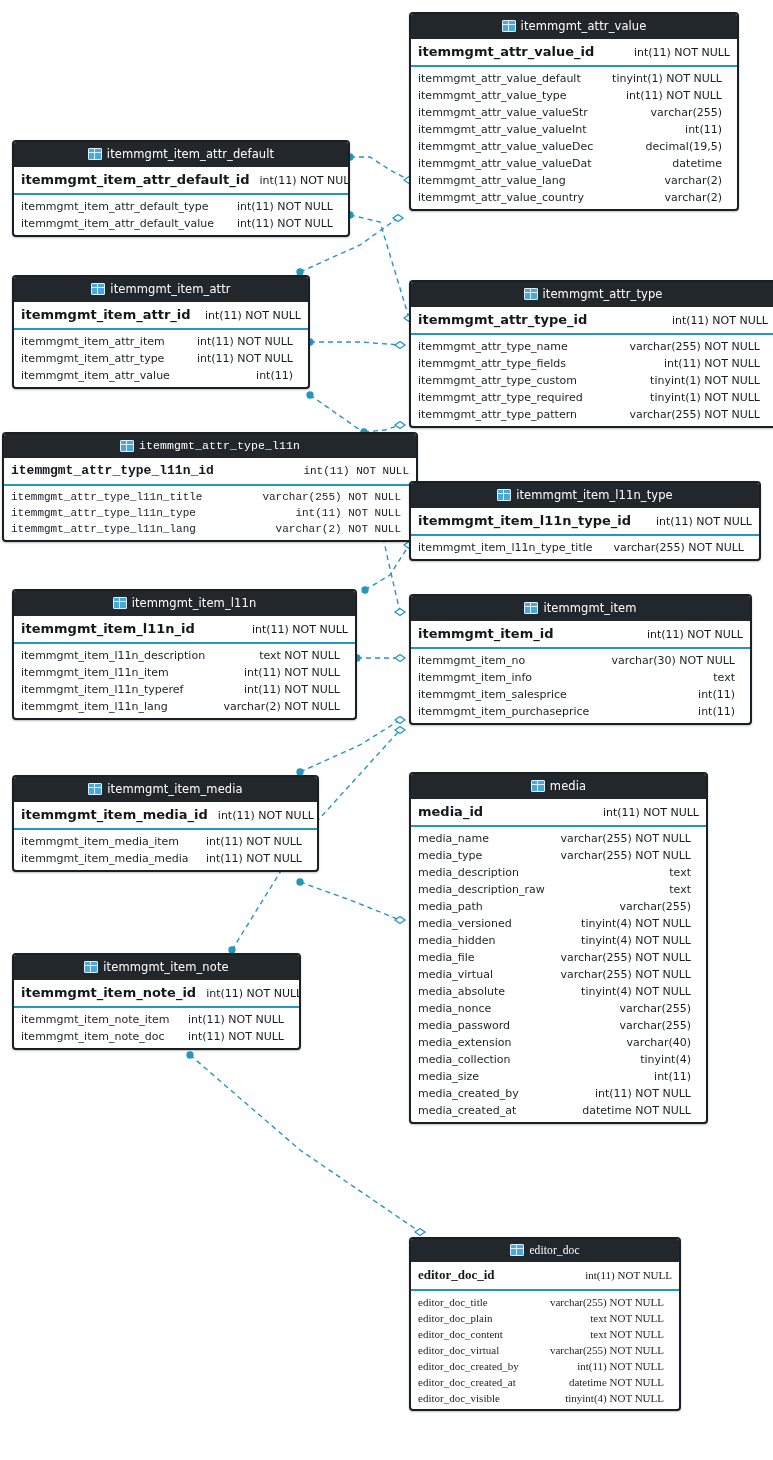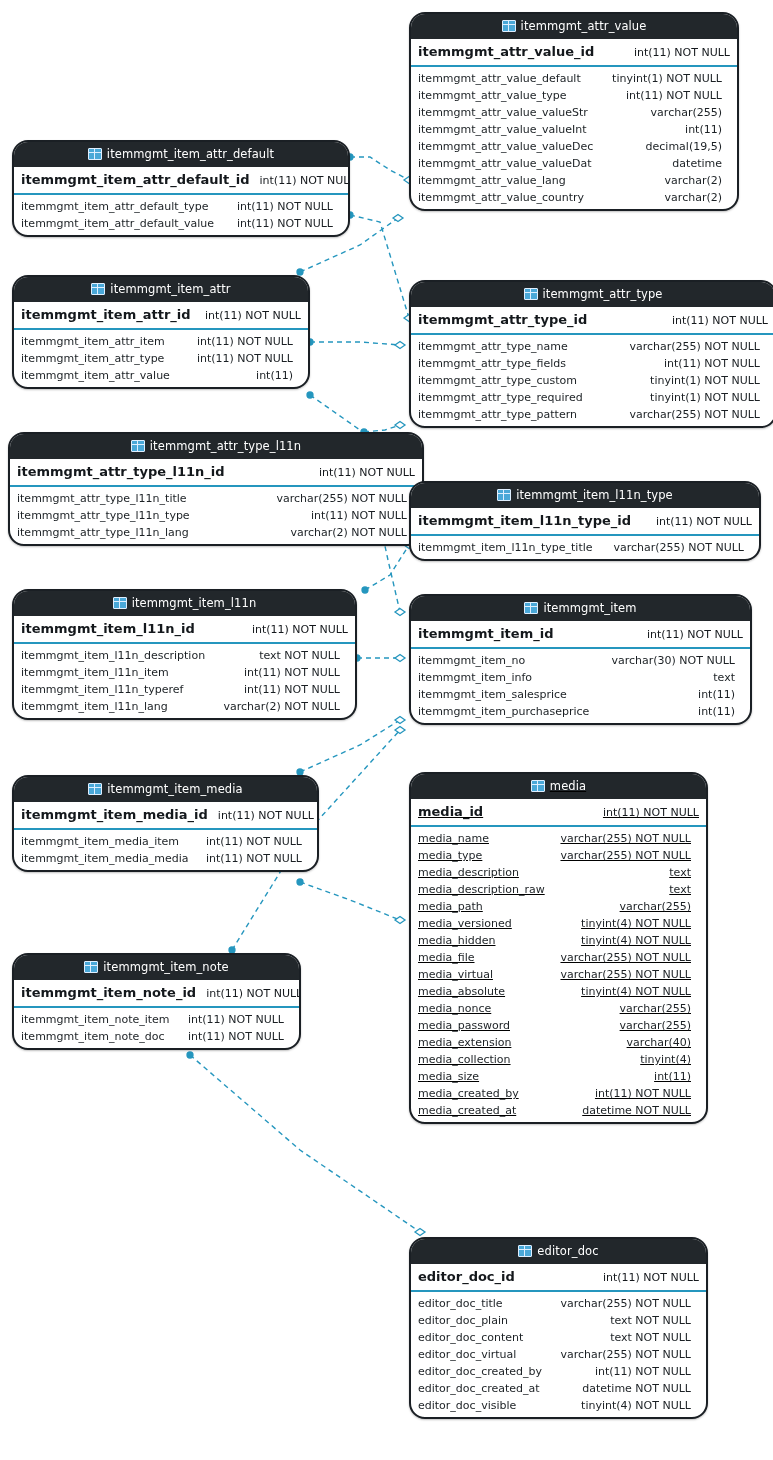--- a/index.html
+++ b/index.html
@@ -23,21 +23,21 @@
   svg.links {
     position: absolute;
     left: 0; top: 0;
     width: 773px;
     height: 1460px;
     pointer-events: none;
   }
   .table {
     position: absolute;
     border: 2px solid #1a1f24;
-    border-radius: 16px;
+    border-radius: 4px;
     background: #ffffff;
     box-sizing: border-box;
     box-shadow: 0 1px 2px rgba(0,0,0,0.25);
     overflow: hidden;
   }
   .table-header {
     background: #22272b;
     color: #ffffff;
     font-size: 11.5px;
     text-align: center;
@@ -272,21 +272,21 @@
         <div class="col-row">
           <span class="col-name">itemmgmt_item_attr_type</span>
           <span class="col-type">int(11) NOT NULL</span>
         </div>
         <div class="col-row">
           <span class="col-name">itemmgmt_item_attr_value</span>
           <span class="col-type">int(11)</span>
         </div>
       </div>
     </div>
-    <div class="table" style="left: 8px; top: 432px; width: 416px;">
+    <div class="table" style="left: 2px; top: 432px; width: 416px; font-family: Liberation Mono, monospace;">
       <div class="table-header">
         <span class="tbl-icon"></span>
         <span>itemmgmt_attr_type_l11n</span>
       </div>
       <div class="pk-row">
         <span class="col-name">itemmgmt_attr_type_l11n_id</span>
         <span class="col-type">int(11) NOT NULL</span>
       </div>
       <div class="cols">
         <div class="col-row">
@@ -388,21 +388,21 @@
         <div class="col-row">
           <span class="col-name">itemmgmt_item_media_item</span>
           <span class="col-type">int(11) NOT NULL</span>
         </div>
         <div class="col-row">
           <span class="col-name">itemmgmt_item_media_media</span>
           <span class="col-type">int(11) NOT NULL</span>
         </div>
       </div>
     </div>
-    <div class="table" style="left: 409px; top: 772px; width: 299px; text-decoration: underline;">
+    <div class="table" style="left: 409px; top: 772px; width: 299px;">
       <div class="table-header">
         <span class="tbl-icon"></span>
         <span>media</span>
       </div>
       <div class="pk-row">
         <span class="col-name">media_id</span>
         <span class="col-type">int(11) NOT NULL</span>
       </div>
       <div class="cols">
         <div class="col-row">
@@ -488,21 +488,21 @@
         <div class="col-row">
           <span class="col-name">itemmgmt_item_note_item</span>
           <span class="col-type">int(11) NOT NULL</span>
         </div>
         <div class="col-row">
           <span class="col-name">itemmgmt_item_note_doc</span>
           <span class="col-type">int(11) NOT NULL</span>
         </div>
       </div>
     </div>
-    <div class="table" style="left: 409px; top: 1237px; width: 299px;">
+    <div class="table" style="left: 409px; top: 1237px; width: 272px; font-family: Liberation Serif, serif;">
       <div class="table-header">
         <span class="tbl-icon"></span>
         <span>editor_doc</span>
       </div>
       <div class="pk-row">
         <span class="col-name">editor_doc_id</span>
         <span class="col-type">int(11) NOT NULL</span>
       </div>
       <div class="cols">
         <div class="col-row">

